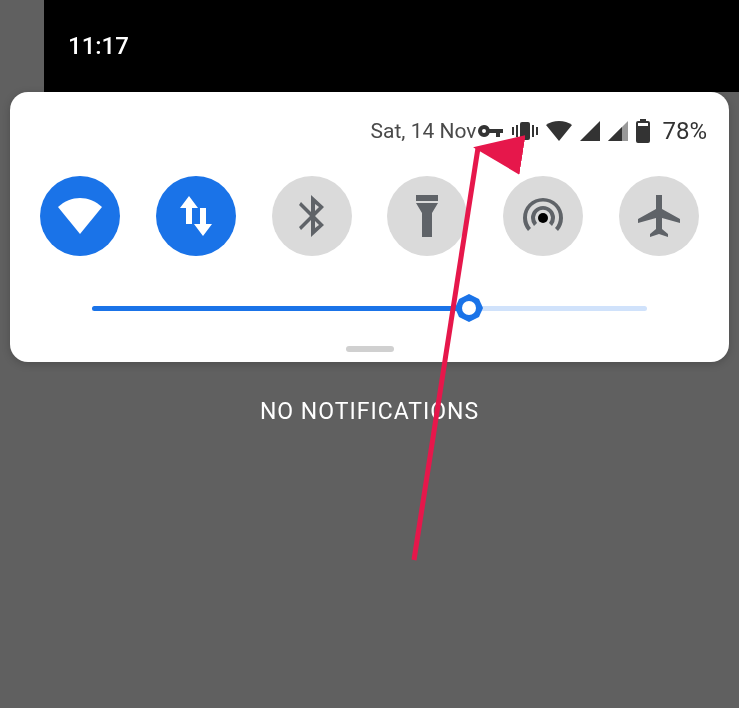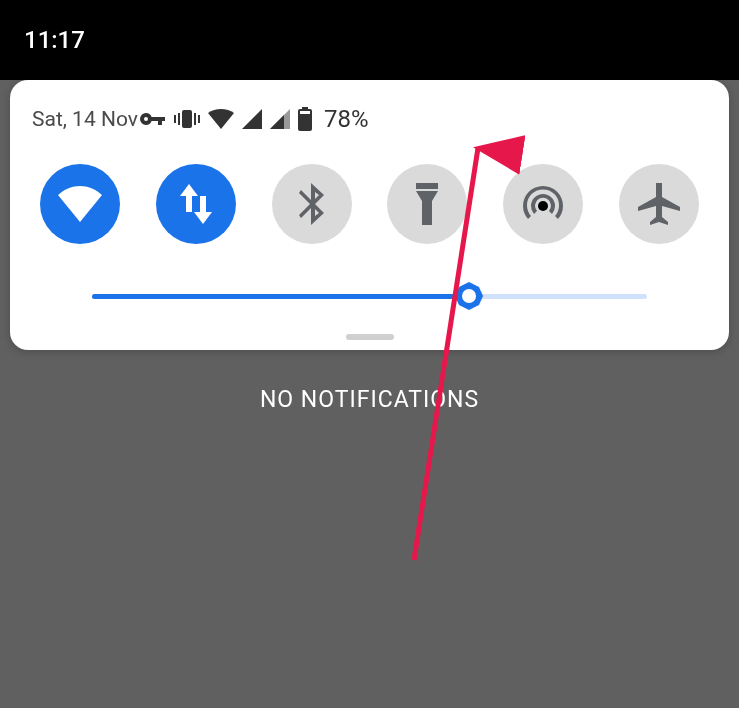--- a/index.html
+++ b/index.html
@@ -6,40 +6,41 @@
   body {
     width: 739px;
     height: 708px;
     background: #606060;
     font-family: -apple-system, BlinkMacSystemFont, "Segoe UI", Roboto, sans-serif;
     overflow: hidden;
     position: relative;
   }
   .status-bar {
     background: #000;
-    height: 80px;
+    height: 92px;
     display: flex;
     align-items: center;
     padding: 0 24px;
+    margin-left: 44px;
   }
   .clock {
     color: #fff;
     font-size: 24px;
     font-weight: 500;
   }
   .panel {
     background: #fff;
     margin: 0 10px;
     border-radius: 18px;
     padding: 18px 22px 8px 22px;
     box-shadow: 0 2px 8px rgba(0,0,0,0.2);
   }
   .panel-header {
     display: flex;
-    justify-content: flex-start;
+    justify-content: flex-end;
     align-items: center;
     height: 42px;
   }
   .date {
     color: #4a4a4a;
     font-size: 21px;
     font-weight: 400;
   }
   .status-icons {
     display: flex;

